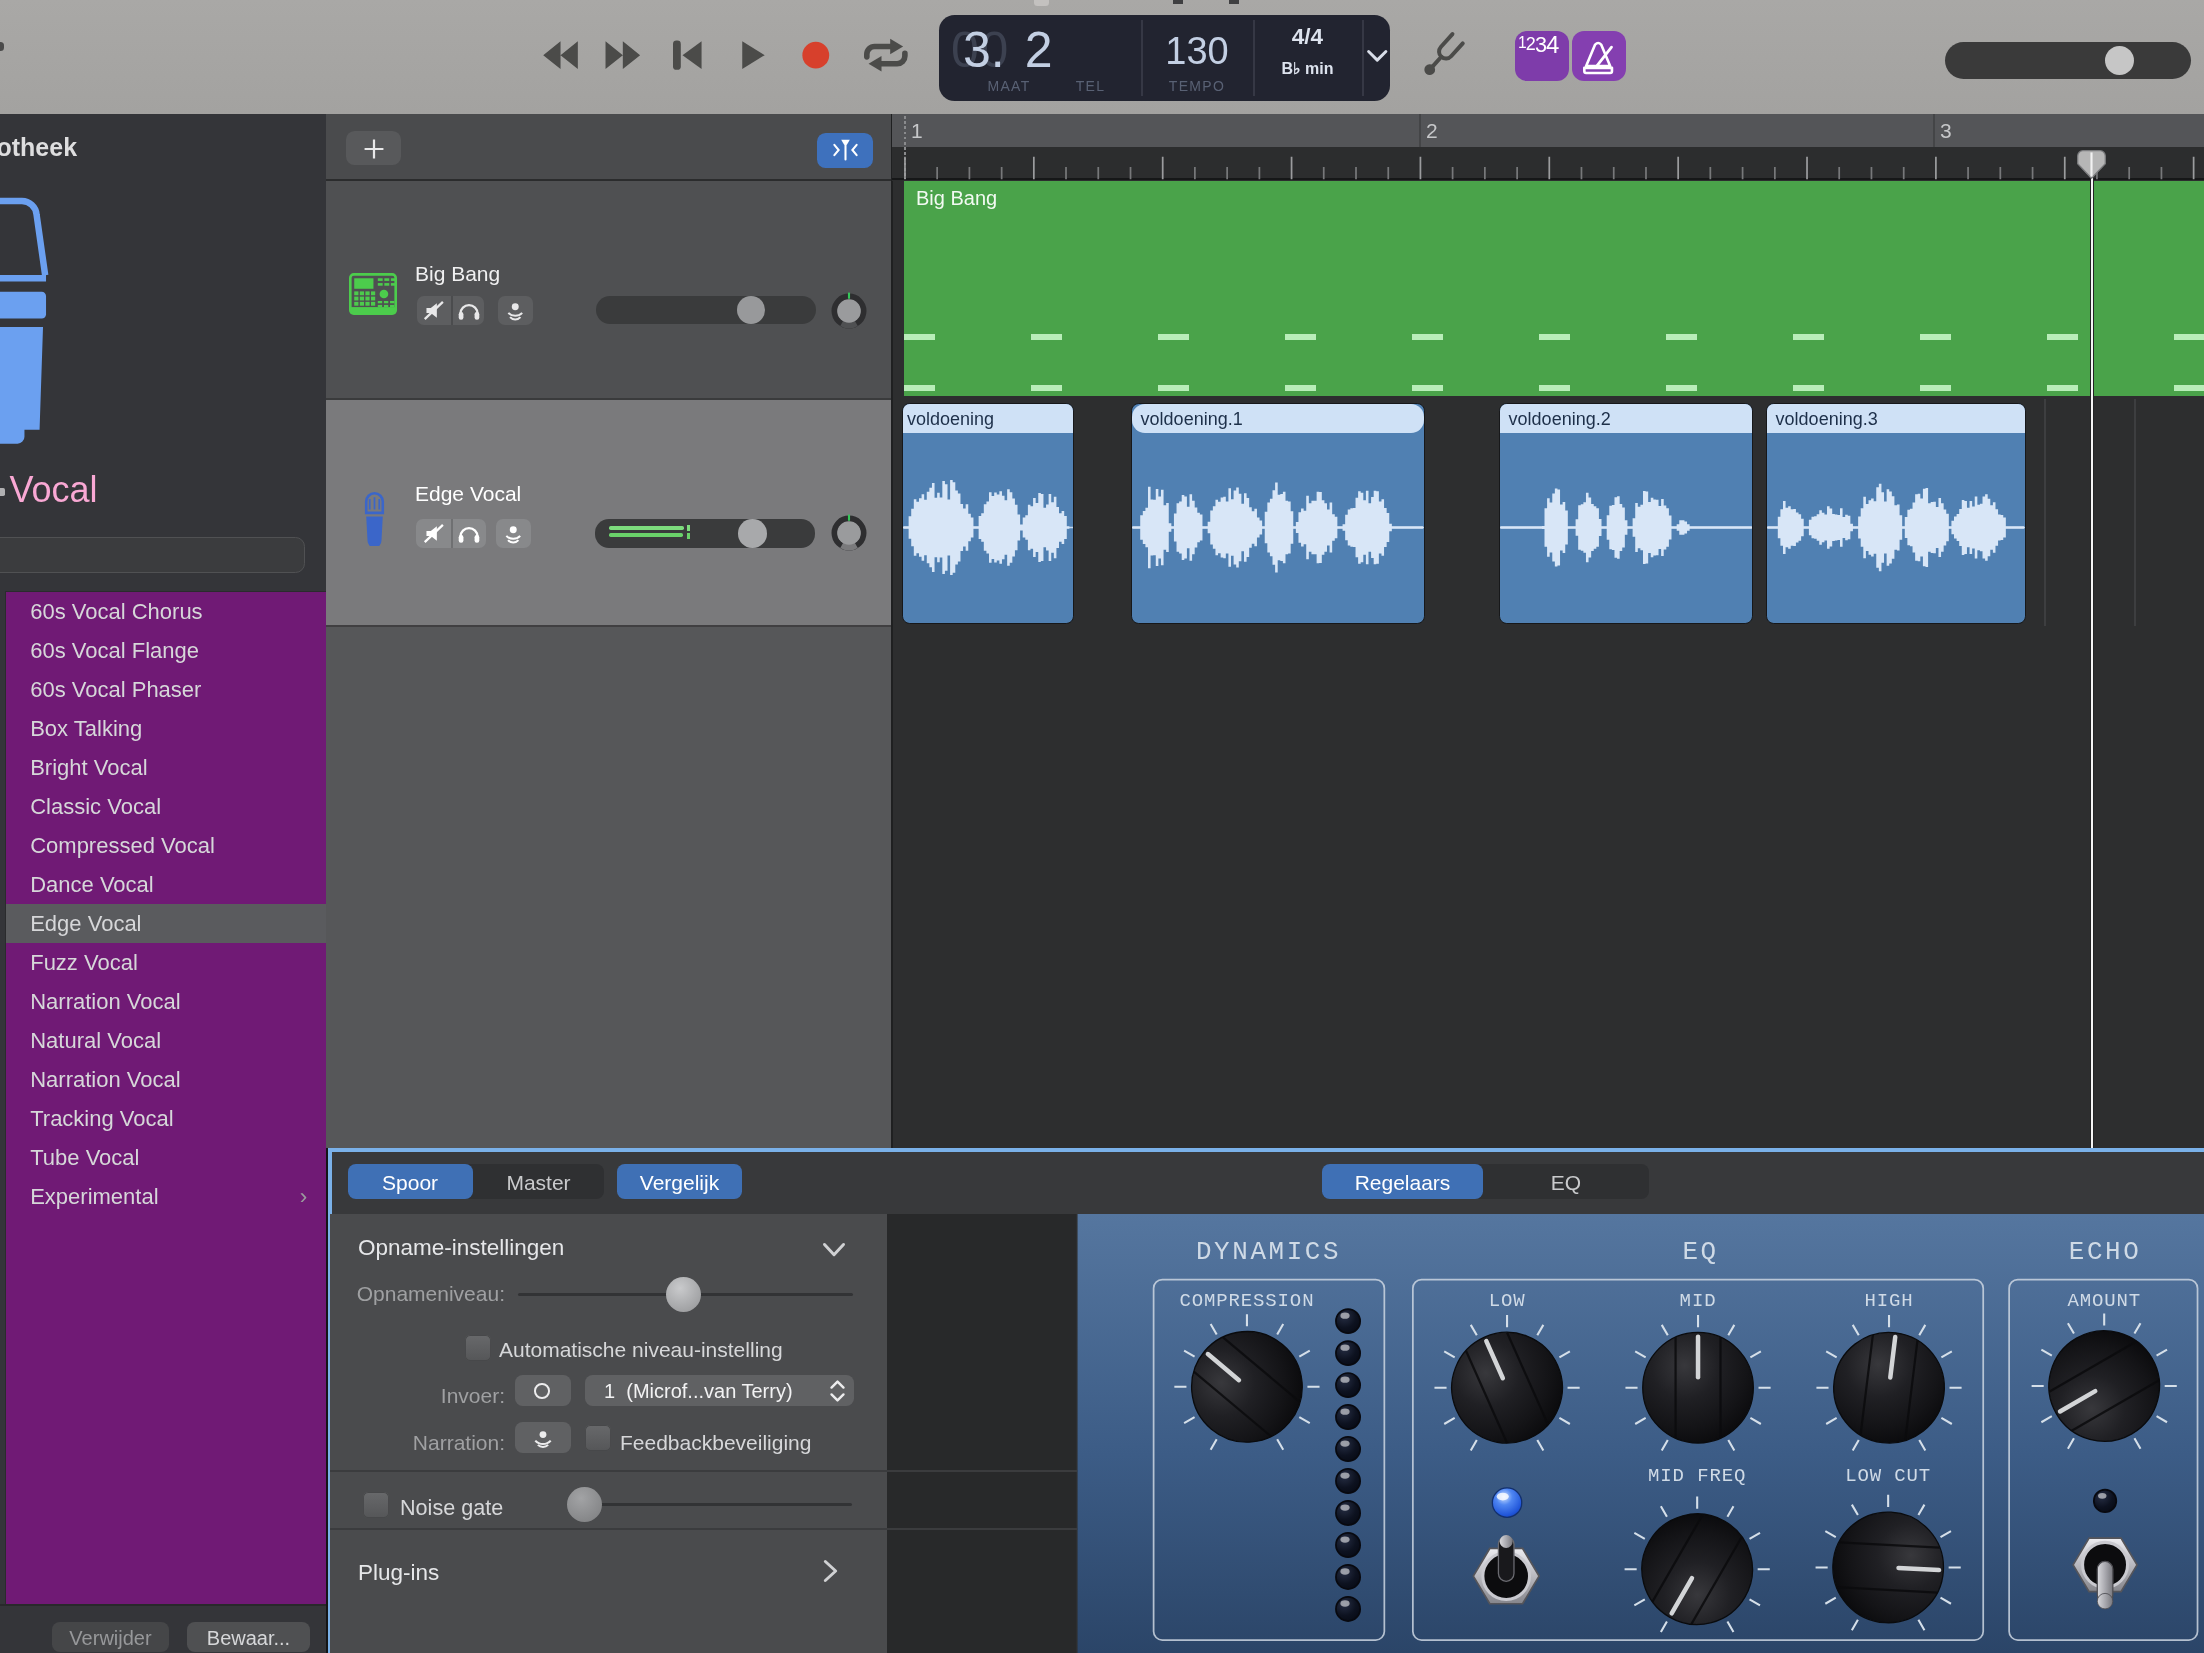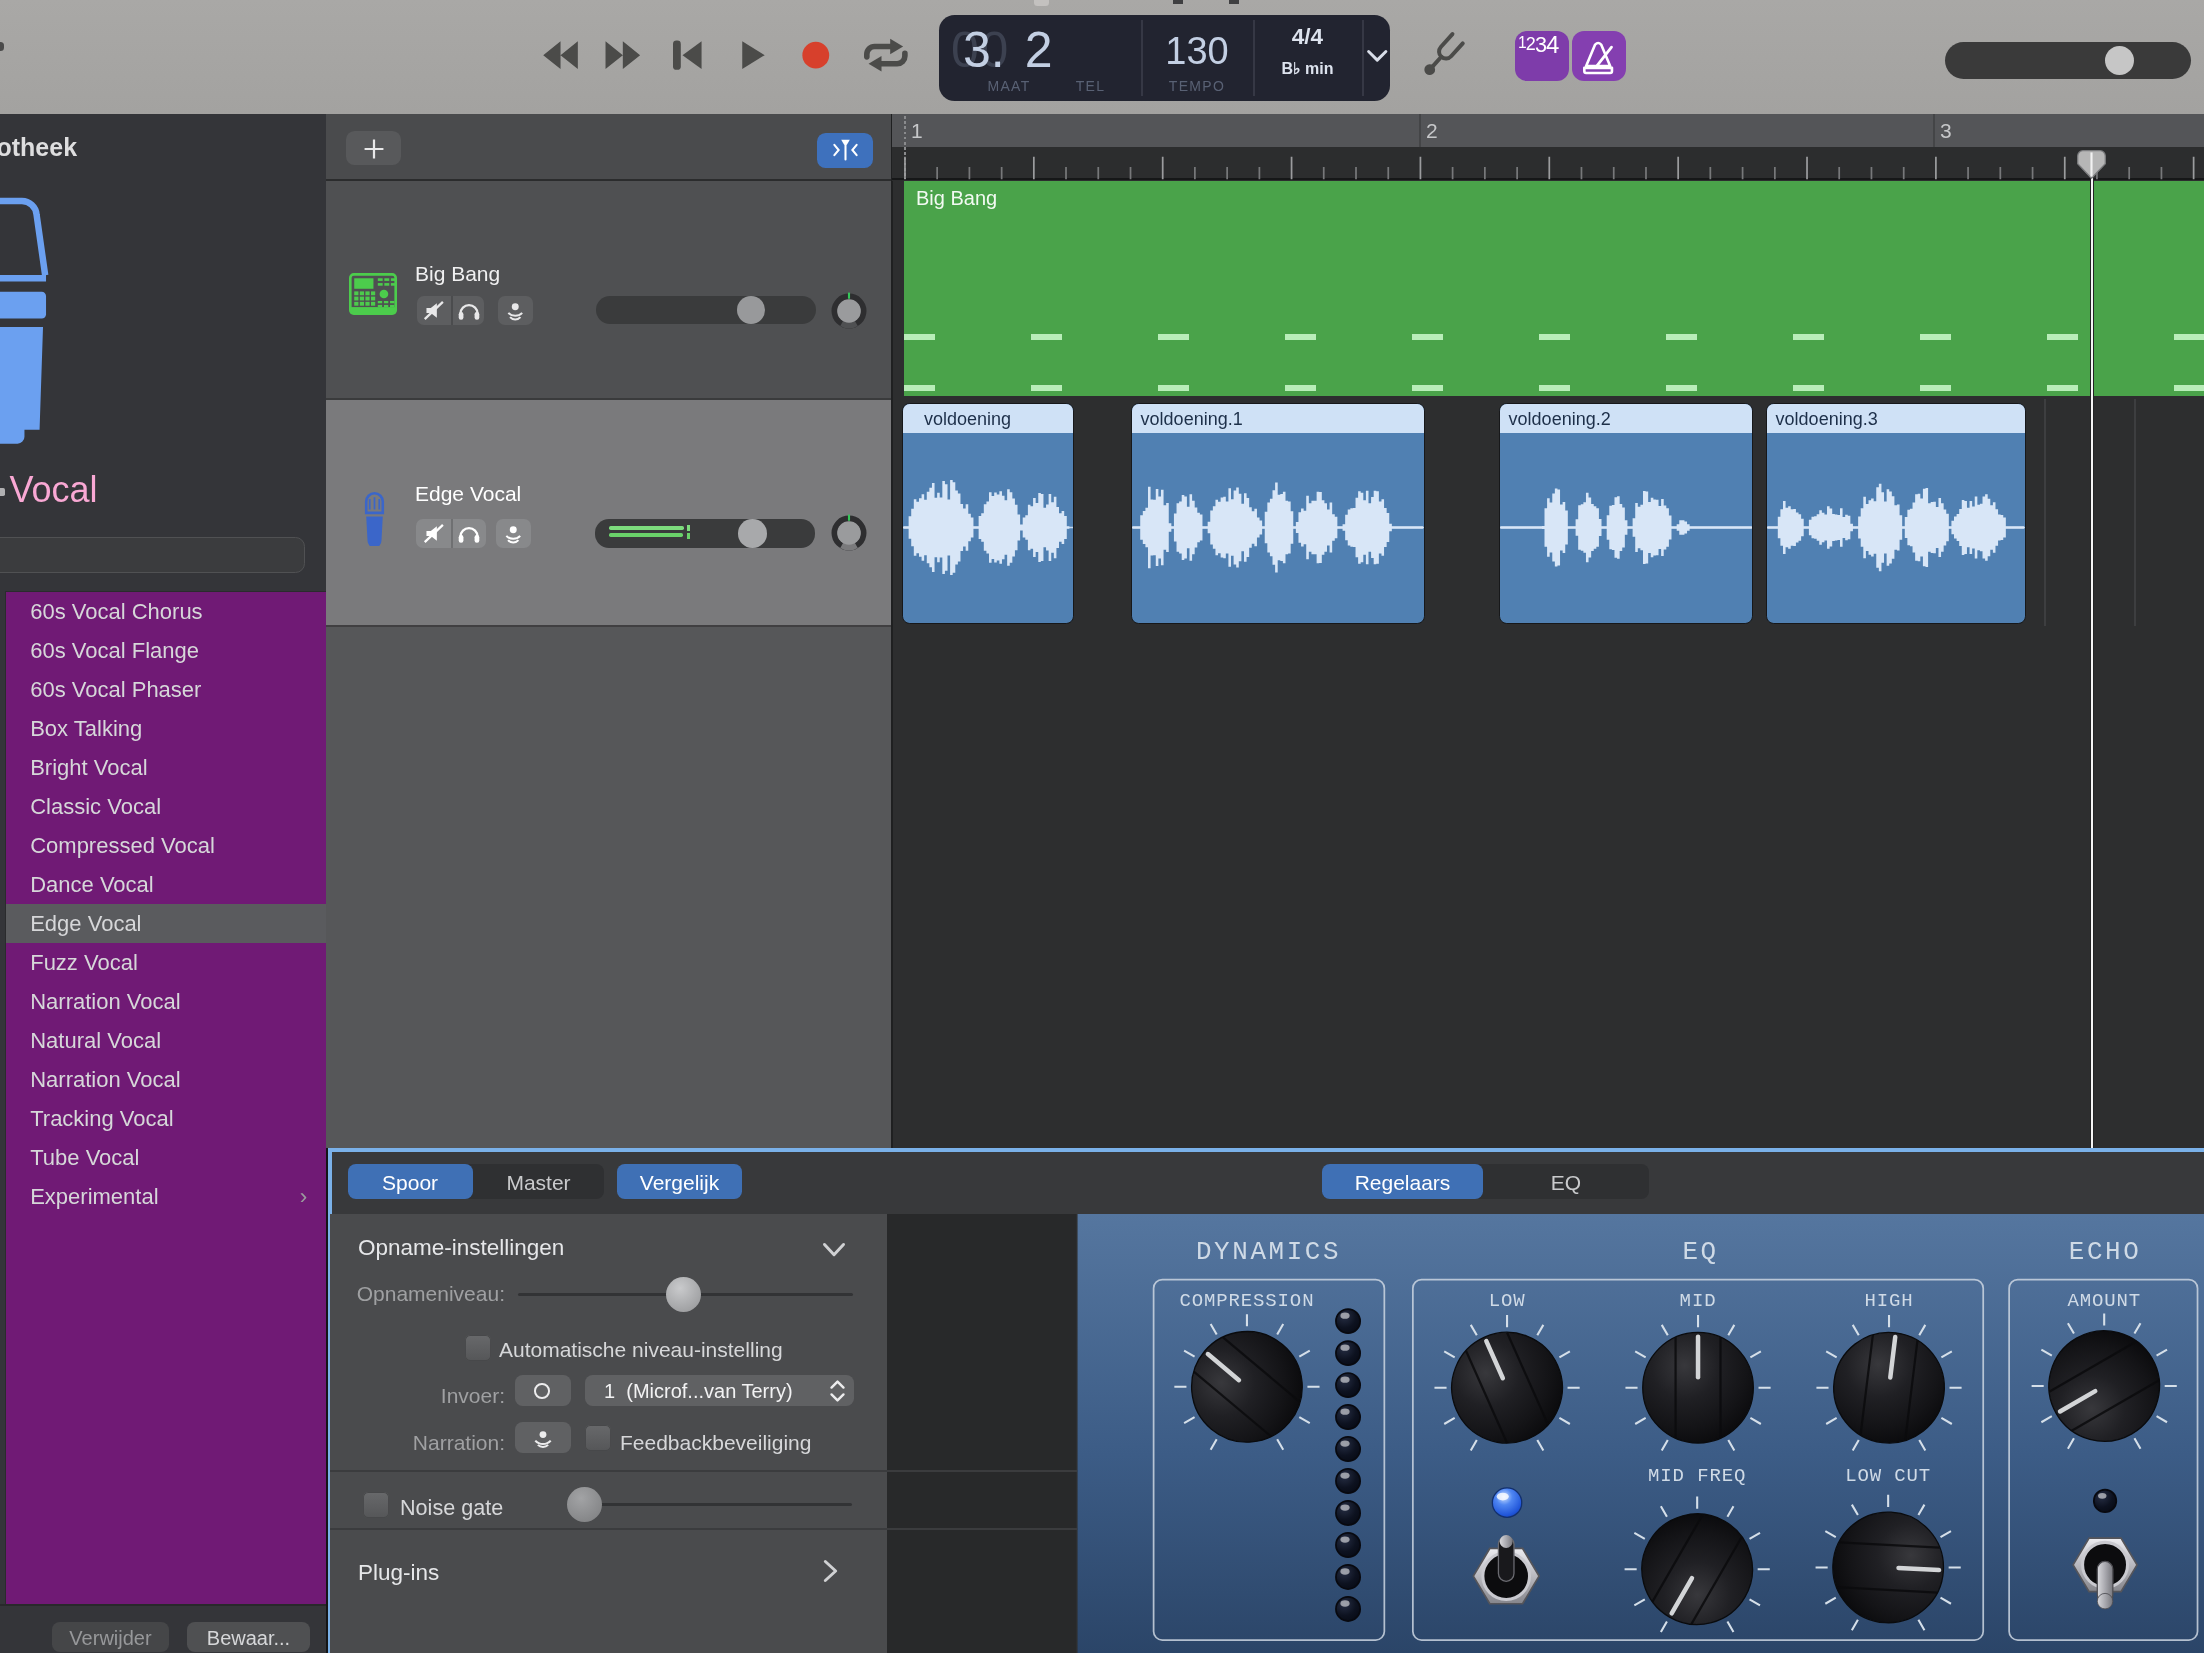--- a/index.html
+++ b/index.html
@@ -256,30 +256,30 @@
   <div class="abs" style="left:361px;top:419px;width:2.6px;height:6px;background:#6ad26a;"></div>
   <div class="abs" style="left:412px;top:405px;width:28.5px;height:28.5px;background:#a8a9ab;border-radius:50%;"></div>
   <svg class="abs" style="left:502px;top:398px;" width="42" height="42" viewBox="0 0 48 48">
     <path d="M24 4 A20 20 0 1 0 24 44 A20 20 0 1 0 24 4 Z M24 11 A13 13 0 1 1 24 37 A13 13 0 1 1 24 11 Z" fill="#2e2e30" fill-rule="evenodd"></path>
     <path d="M14 41 a20 20 0 0 0 20 0 L30 34 a13 13 0 0 1 -12 0 Z" fill="#7a7a7c"></path>
     <circle cx="24" cy="24" r="13.5" fill="#9a9b9d"></circle>
     <rect x="22.8" y="3" width="2.4" height="7" fill="#35c759"></rect>
   </svg>
 
   <div class="abs" style="left:576px;top:289px;width:172px;height:221px;background:#5080b2;border:1.7px solid #17181a;border-radius:7.8px;box-sizing:border-box;overflow:hidden;">
-    <div style="height:29px;background:#cfe1f6;line-height:30px;padding-left:21px;font-size:18px;color:#1d2f49;">voldoening</div>
+    <div style="height:29px;background:#cfe1f6;line-height:30px;padding-left:4px;font-size:18px;color:#1d2f49;">voldoening</div>
     <svg width="172" height="189" viewBox="0 0 199 218">
       <path d="M0 109 H199" stroke="#c7d9ee" stroke-width="1.6"></path>
       <g transform="translate(0,109)">
             <path d="M2 -1.5V1.5M5 -1.5V1.5M8 -13.8V13.8M11 -22.7V22.7M14 -34.3V34.3M17 -31.3V31.3M20 -35.7V35.7M23 -40.6V40.6M26 -33.7V33.7M29 -43.6V43.6M32 -48.4V48.4M35 -54.2V54.2M38 -36.1V36.1M41 -42.4V42.4M44 -36.6V36.6M47 -56.5V56.5M50 -52.7V52.7M53 -34.1V34.1M56 -57.8V57.8M59 -55.2V55.2M62 -45.1V45.1M65 -41.4V41.4M68 -28.7V28.7M71 -23.1V23.1M74 -28.3V28.3M77 -16.7V16.7M80 -12.2V12.2M83 -1.5V1.5M86 -1.5V1.5M89 -14.1V14.1M92 -17.3V17.3M95 -28.3V28.3M98 -31.7V31.7M101 -42.9V42.9M104 -38.4V38.4M107 -42.7V42.7M110 -40.2V40.2M113 -44.0V44.0M116 -38.6V38.6M119 -33.3V33.3M122 -46.6V46.6M125 -42.9V42.9M128 -35.4V35.4M131 -27.6V27.6M134 -15.9V15.9M137 -3.8V3.8M140 -12.2V12.2M143 -14.9V14.9M146 -27.8V27.8M149 -25.8V25.8M152 -35.9V35.9M155 -29.7V29.7M158 -41.9V41.9M161 -40.7V40.7M164 -24.2V24.2M167 -28.1V28.1M170 -40.7V40.7M173 -30.9V30.9M176 -37.6V37.6M179 -25.1V25.1M182 -17.5V17.5M185 -20.1V20.1M188 -14.0V14.0M191 -1.5V1.5" stroke="#d8e6f7" stroke-width="3" transform="scale(1,0.95)"></path>
           </g>
     </svg>
   </div>
   <div class="abs" style="left:805px;top:289px;width:294px;height:221px;background:#5080b2;border:1.7px solid #17181a;border-radius:7.8px;box-sizing:border-box;overflow:hidden;">
-    <div style="height:29px;background:#cfe1f6;line-height:30px;padding-left:8.6px;font-size:18px;color:#1d2f49;">voldoening.1</div>
+    <div style="height:29px;background:#cfe1f6;line-height:30px;padding-left:8.6px;font-size:18px;color:#1d2f49;border-radius:13px;">voldoening.1</div>
     <svg width="294" height="189" viewBox="0 0 340 218">
       <path d="M0 109 H340" stroke="#c7d9ee" stroke-width="1.6"></path>
       <g transform="translate(0,109)">
             <path d="M2 -1.5V1.5M5 -1.5V1.5M8 -1.5V1.5M11 -14.9V14.9M14 -20.1V20.1M17 -24.1V24.1M20 -49.6V49.6M23 -34.1V34.1M26 -33.7V33.7M29 -46.9V46.9M32 -37.6V37.6M35 -46.1V46.1M38 -27.0V27.0M41 -29.7V29.7M44 -5.3V5.3M47 -1.5V1.5M50 -16.9V16.9M53 -29.5V29.5M56 -31.6V31.6M59 -39.6V39.6M62 -37.7V37.7M65 -25.2V25.2M68 -40.6V40.6M71 -32.7V32.7M74 -24.4V24.4M77 -18.0V18.0M80 -15.7V15.7M83 -1.5V1.5M86 -1.5V1.5M89 -7.1V7.1M92 -20.8V20.8M95 -25.9V25.9M98 -33.8V33.8M101 -31.2V31.2M104 -36.6V36.6M107 -37.3V37.3M110 -31.5V31.5M113 -47.9V47.9M116 -34.3V34.3M119 -45.1V45.1M122 -48.7V48.7M125 -41.1V41.1M128 -29.0V29.0M131 -41.6V41.6M134 -36.0V36.0M137 -24.6V24.6M140 -19.7V19.7M143 -22.8V22.8M146 -12.1V12.1M149 -8.5V8.5M152 -1.5V1.5M155 -19.3V19.3M158 -30.3V30.3M161 -35.0V35.0M164 -45.3V45.3M167 -54.7V54.7M170 -39.9V39.9M173 -40.9V40.9M176 -43.4V43.4M179 -32.6V32.6M182 -31.7V31.7M185 -19.8V19.8M188 -1.5V1.5M191 -6.7V6.7M194 -18.6V18.6M197 -23.0V23.0M200 -20.4V20.4M203 -38.6V38.6M206 -29.6V29.6M209 -32.5V32.5M212 -32.7V32.7M215 -43.5V43.5M218 -43.3V43.3M221 -33.3V33.3M224 -29.4V29.4M227 -21.8V21.8M230 -30.4V30.4M233 -16.1V16.1M236 -13.0V13.0M239 -1.5V1.5M242 -1.5V1.5M245 -4.0V4.0M248 -15.6V15.6M251 -21.9V21.9M254 -23.5V23.5M257 -23.7V23.7M260 -36.1V36.1M263 -44.0V44.0M266 -42.4V42.4M269 -33.1V33.1M272 -44.8V44.8M275 -29.6V29.6M278 -37.1V37.1M281 -44.7V44.7M284 -44.0V44.0M287 -31.7V31.7M290 -34.5V34.5M293 -23.8V23.8M296 -17.5V17.5M299 -4.5V4.5M302 -1.5V1.5M305 -1.5V1.5M308 -1.5V1.5M311 -1.5V1.5M314 -1.5V1.5M317 -1.5V1.5M320 -1.5V1.5M323 -1.5V1.5M326 -1.5V1.5M329 -1.5V1.5M332 -1.5V1.5M335 -1.5V1.5" stroke="#d8e6f7" stroke-width="3" transform="scale(1,0.95)"></path>
           </g>
     </svg>
   </div>
   <div class="abs" style="left:1173px;top:289px;width:254px;height:221px;background:#5080b2;border:1.7px solid #17181a;border-radius:7.8px;box-sizing:border-box;overflow:hidden;">
     <div style="height:29px;background:#cfe1f6;line-height:30px;padding-left:8.6px;font-size:18px;color:#1d2f49;">voldoening.2</div>
     <svg width="254" height="189" viewBox="0 0 294 218">

